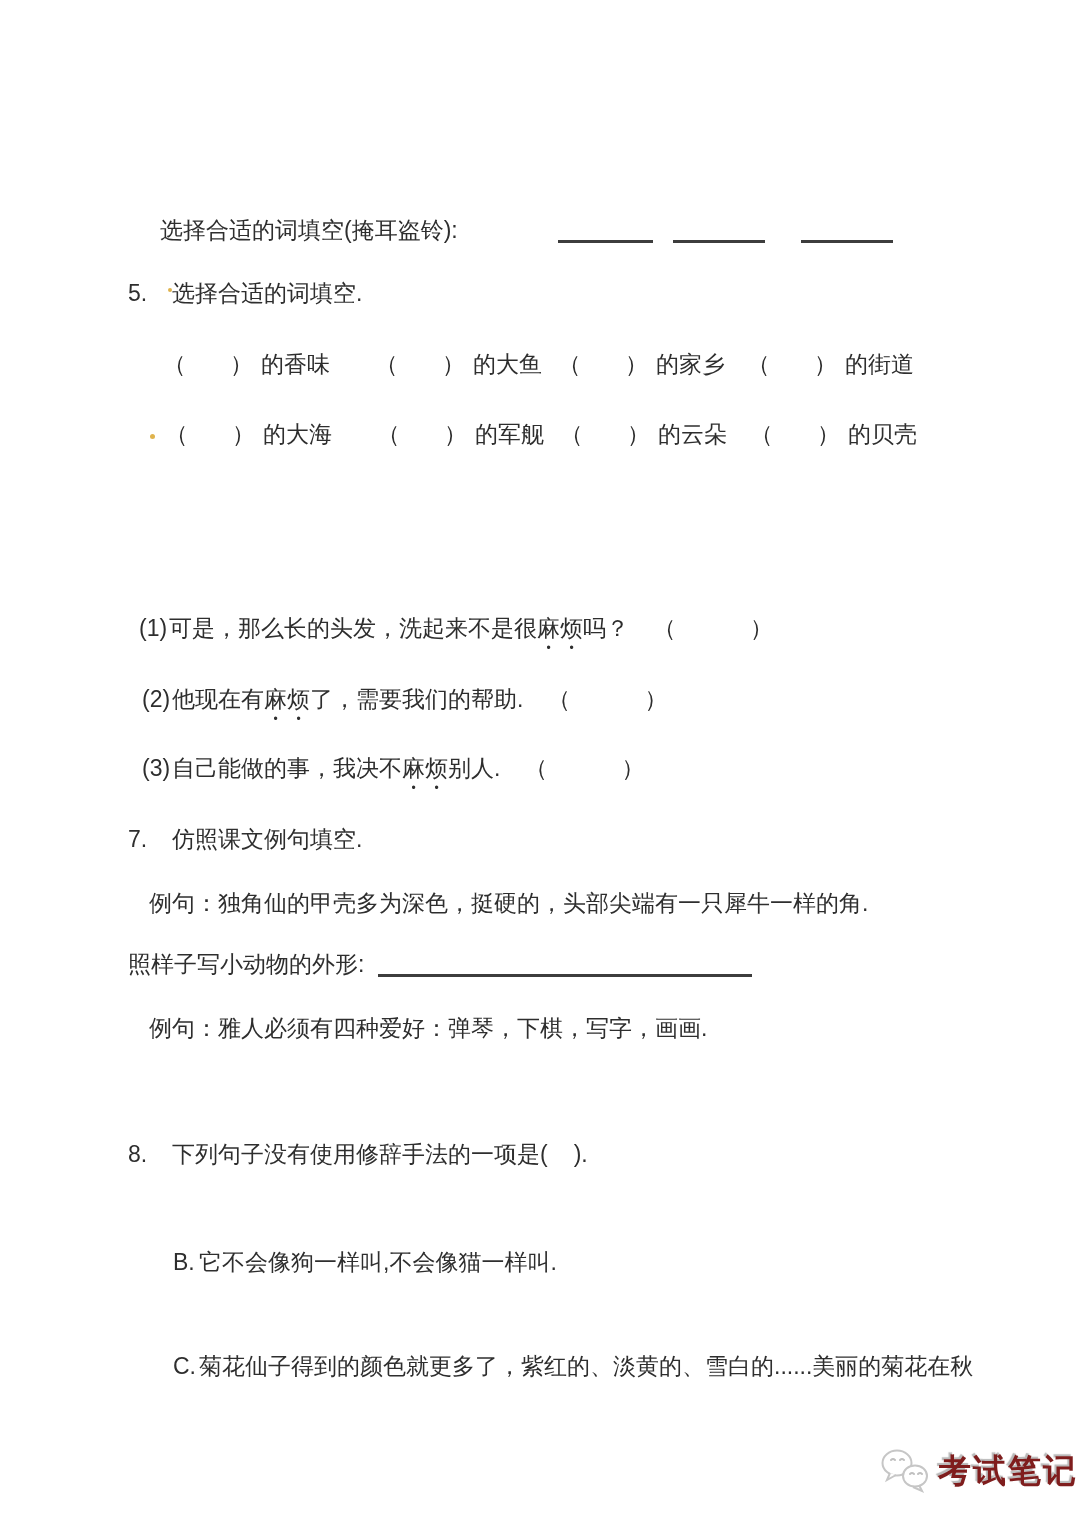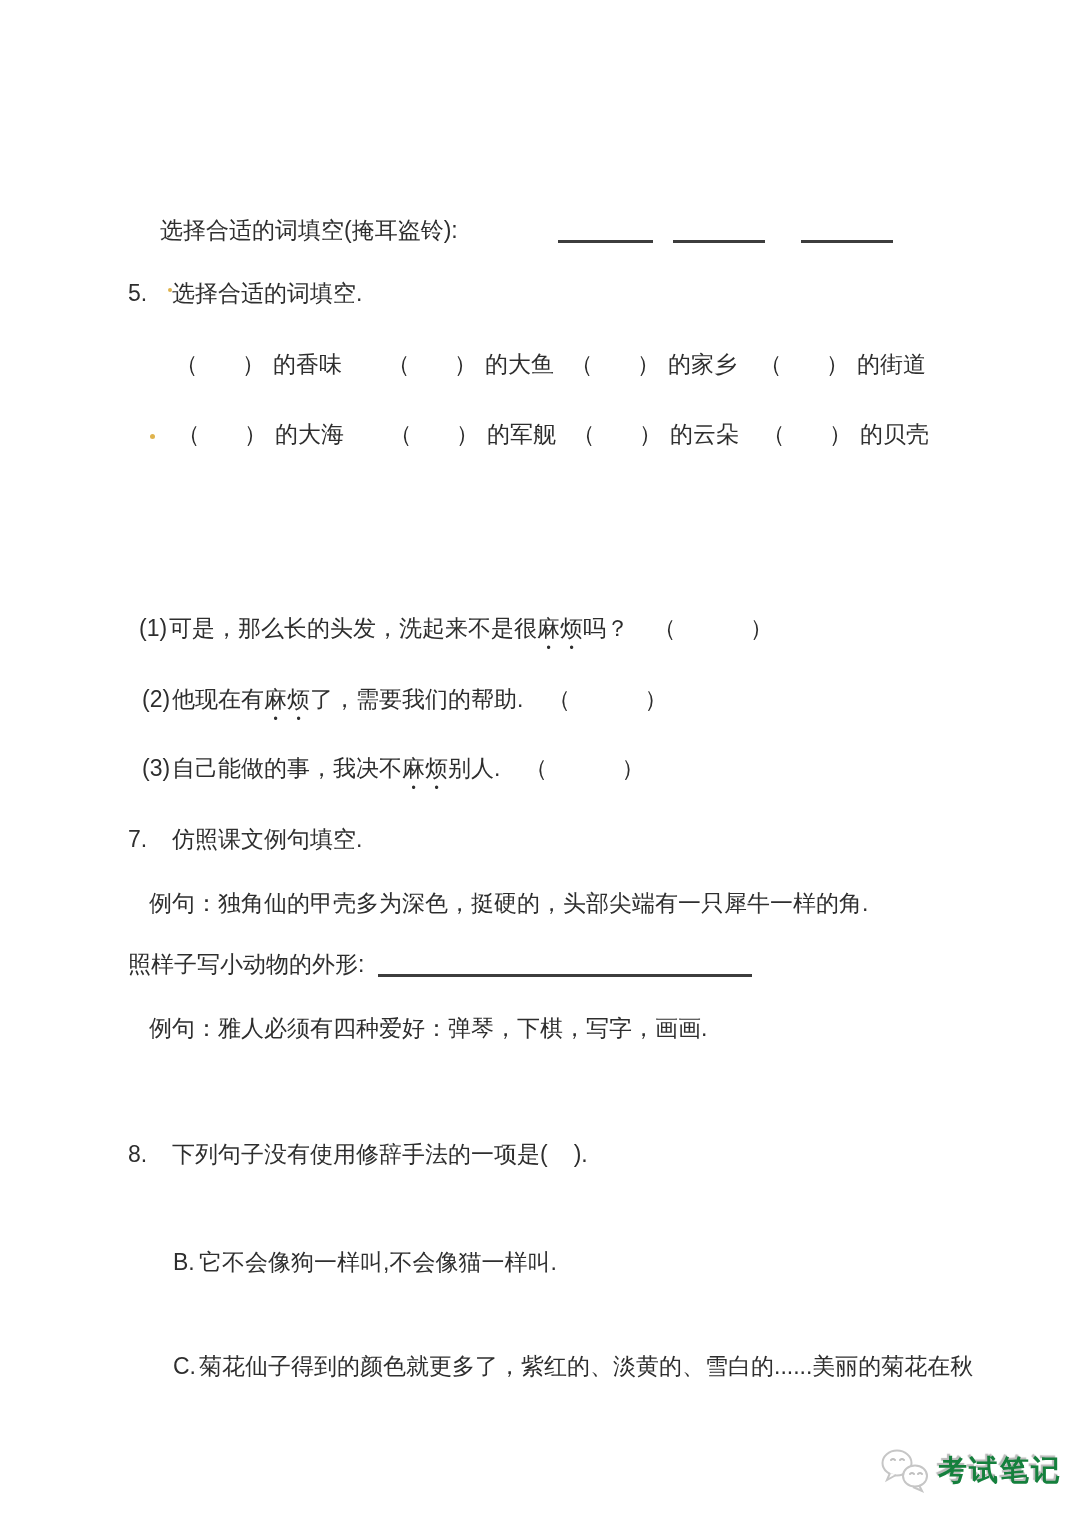--- a/index.html
+++ b/index.html
@@ -22,21 +22,21 @@
   .subnum { display: inline-block; width: 30px; }
   .optlabel { display: inline-block; width: 26px; }
   .gap { display: inline-block; }
   .blank {
     display: inline-block;
     height: 0;
     border-bottom: 3px solid #3d3d3d;
     vertical-align: -5px;
   }
   .q5item { position: absolute; white-space: nowrap; }
-  .q5row { position: absolute; left: 12px; top: 0; width: 892px; height: 40px; }
+  .q5row { position: absolute; left: 0; top: 0; width: 892px; height: 40px; }
   .emph {
     -webkit-text-emphasis: filled dot;
     -webkit-text-emphasis-position: under;
     text-emphasis: filled dot;
     text-emphasis-position: under right;
   }
   .speck {
     position: absolute;
     border-radius: 50%;
     background: #d9a62e;
@@ -44,24 +44,24 @@
   }
   .watermark {
     position: absolute;
     left: 878px;
     top: 1448px;
     display: flex;
     align-items: center;
     gap: 8px;
   }
   .wm-text {
-    font-size: 29px;
+    font-size: 33px;
     font-weight: 700;
     letter-spacing: 2px;
-    color: #15803d;
+    color: #7f1d1d;
     text-shadow: -2px -2px 1px #b9b9b9, 1px 1px 0 #ffffff;
   }
 </style>
 </head>
 <body>
 
 <div class="page">
 
 
   <div class="line" style="left:160px; top:216px">

